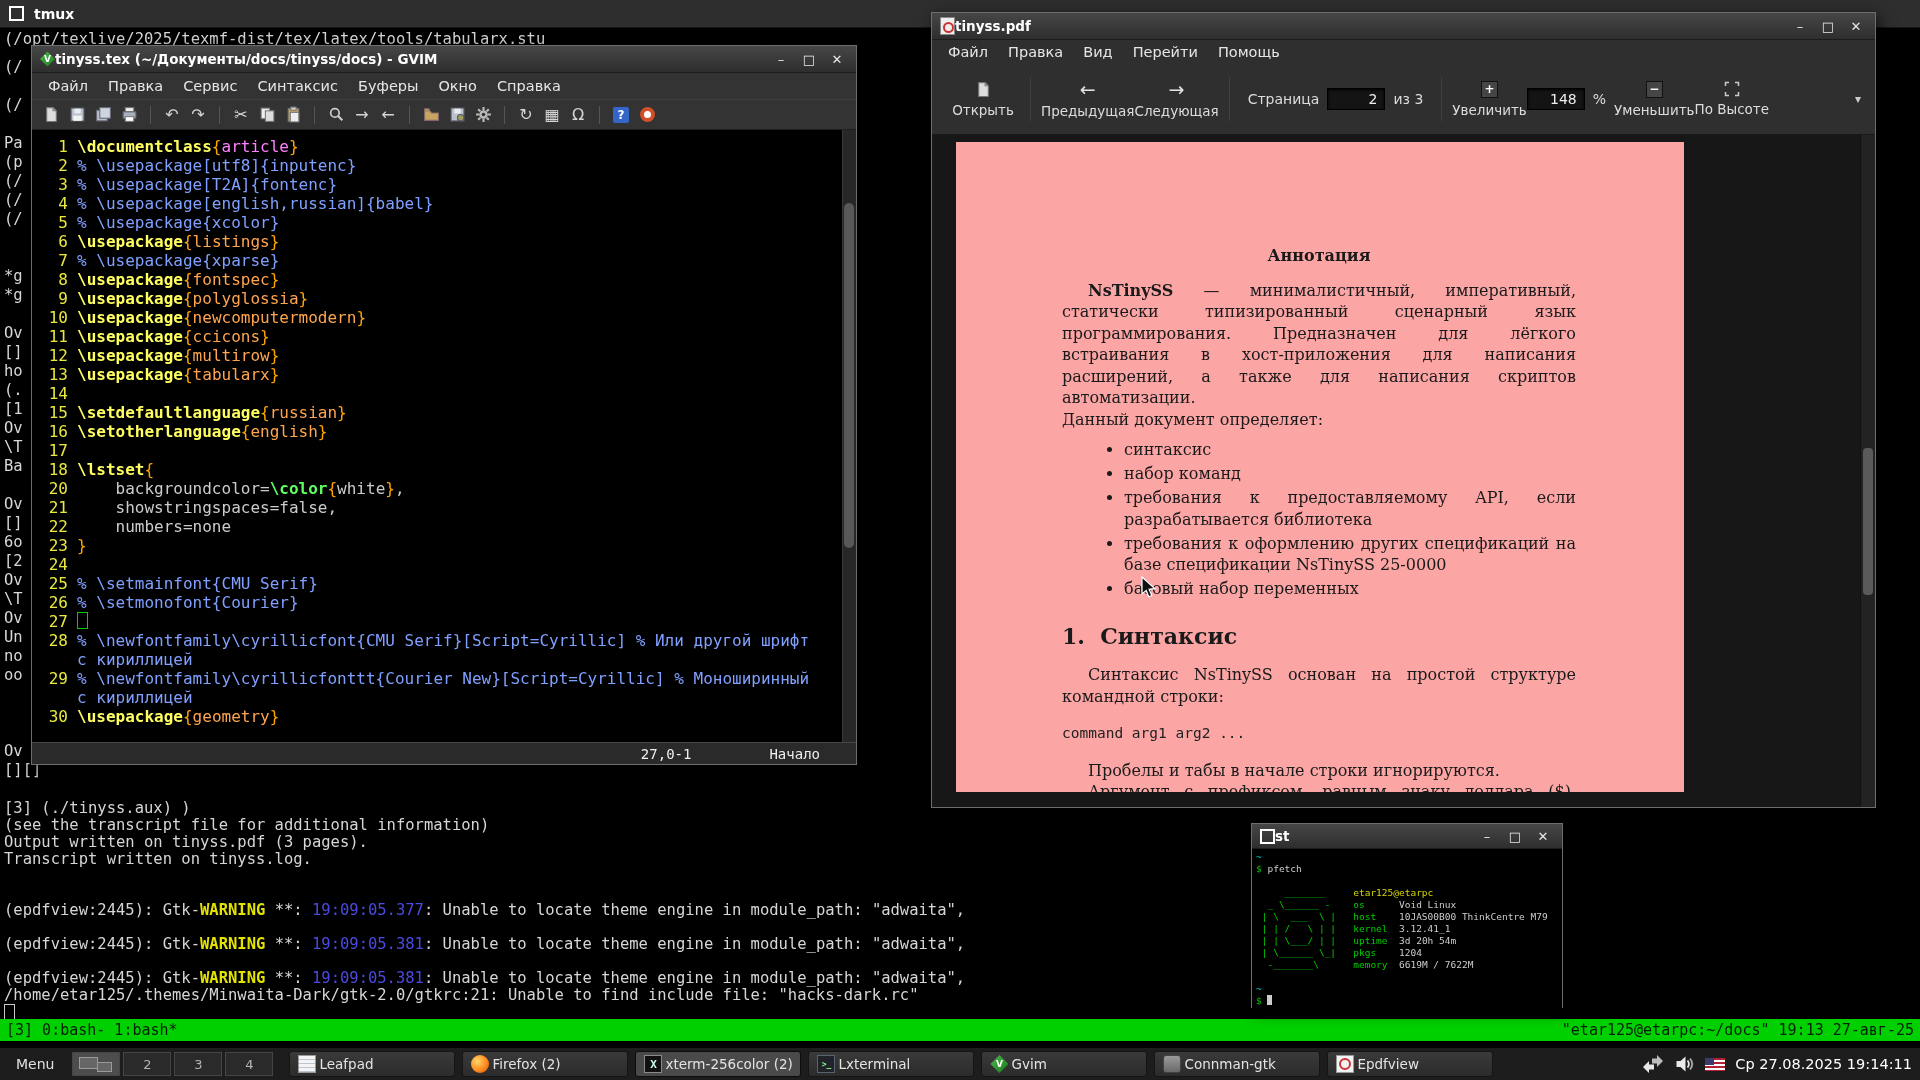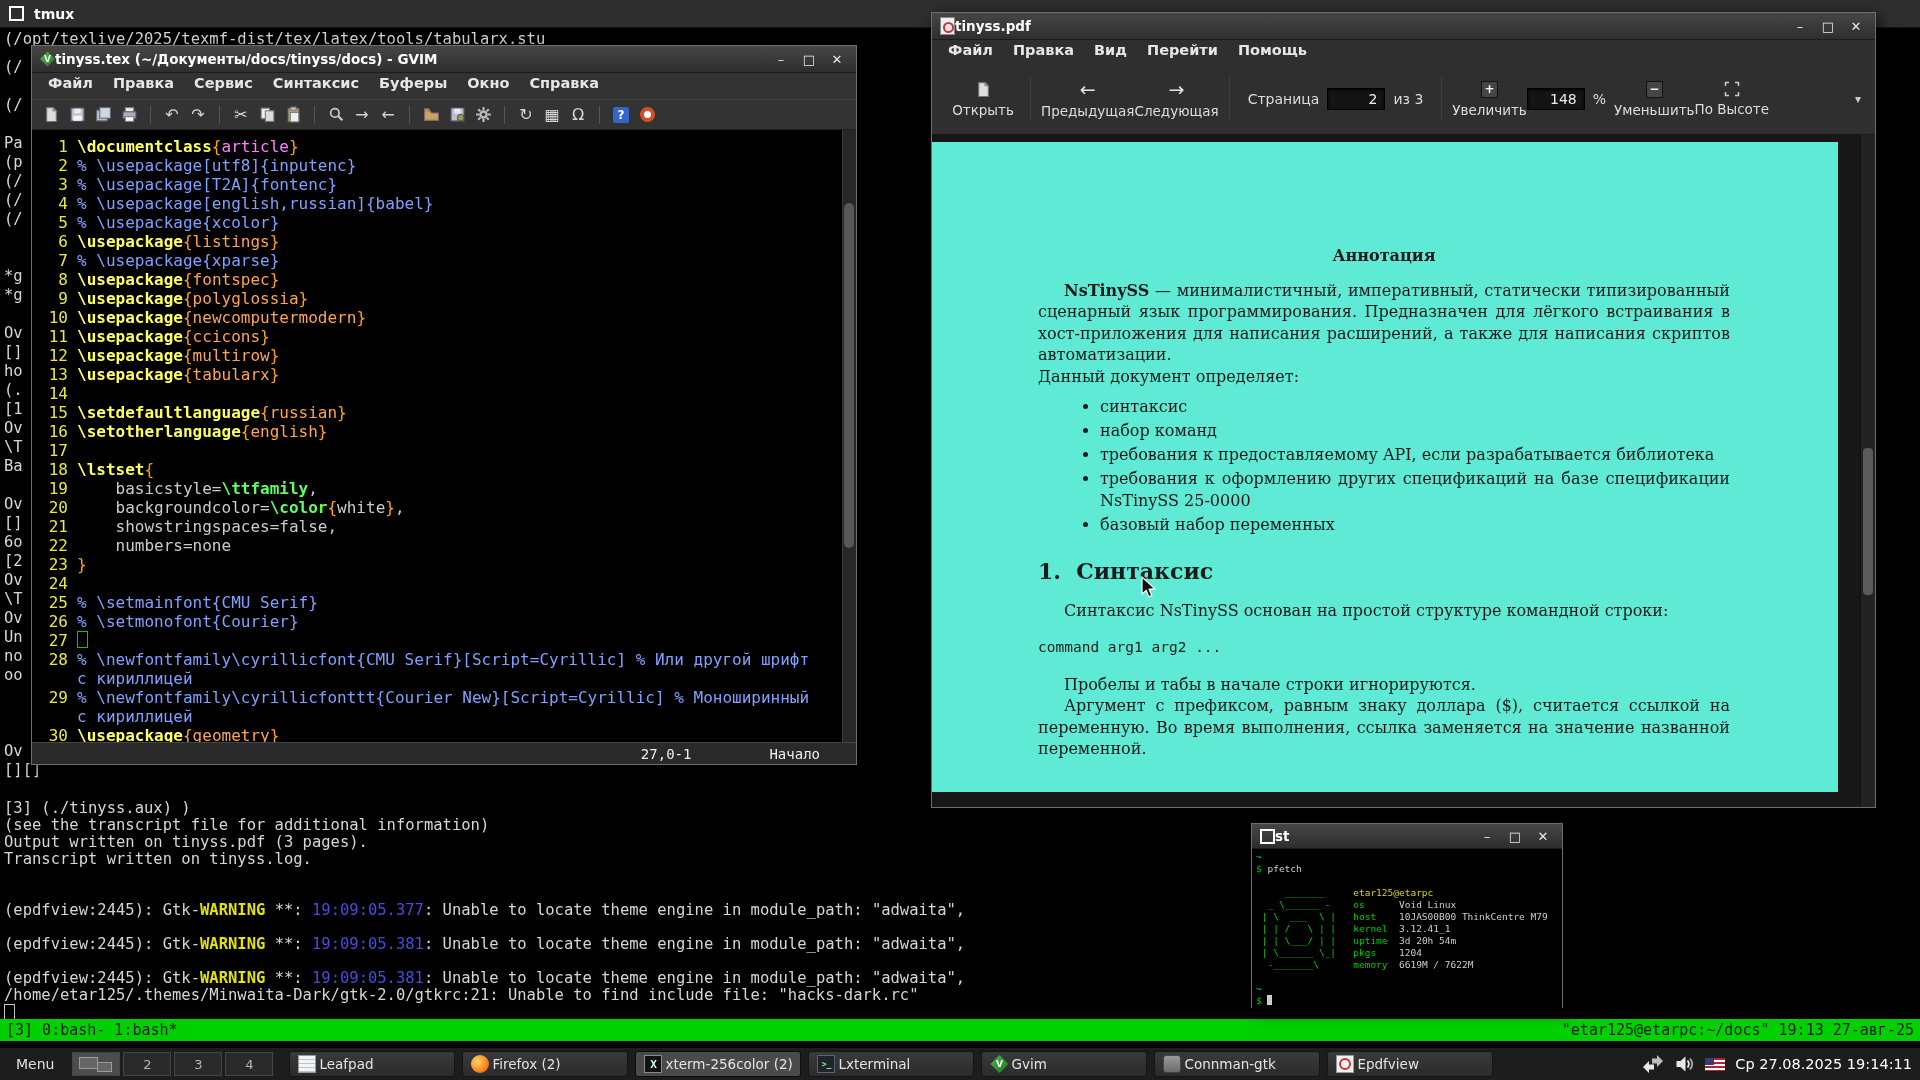--- a/index.html
+++ b/index.html
@@ -29,21 +29,21 @@
             padding:0 8px;border-bottom:1px solid #1c1c1c;}
   .title-text{color:#fff;font-weight:bold;font-size:13.5px;white-space:nowrap;overflow:hidden;}
   .win-btns{margin-left:auto;display:flex;gap:6px;}
   .wbtn{width:22px;height:18px;color:#e8e8e8;font-size:13px;display:flex;align-items:center;justify-content:center;}
 
   
   #gvim{left:31px;top:45px;width:826px;height:720px;}
   .gvim-logo{width:15px;height:15px;background:linear-gradient(135deg,#4cb84c,#1e7a1e);
              clip-path:polygon(50% 0,100% 50%,50% 100%,0 50%);display:flex;align-items:center;justify-content:center;flex:none;}
   .gvim-logo i{font-style:normal;color:#fff;font-size:9px;font-weight:bold;}
-  .menubar{height:26px;flex:none;background:#333;display:flex;padding:0 6px;font-weight:bold;}
+  .menubar{height:26px;flex:none;background:#333;display:flex;align-items:center;padding:0 6px;}
   .menu-item{color:#e6e6e6;font-size:14.5px;padding:2px 10px;white-space:nowrap;}
   .toolbar{height:29px;flex:none;background:#333;border-top:1px solid #3f3f3f;border-bottom:1px solid #202020;
            display:flex;align-items:center;padding:0 8px;gap:4px;}
   .tbi{width:22px;height:22px;display:flex;align-items:center;justify-content:center;flex:none;}
   .tb-sep{width:1px;height:18px;background:#555;margin:0 6px;flex:none;}
   .uglyph{font-size:16px;color:#d5d5d5;line-height:1;}
   .help-ico{width:16px;height:16px;background:#3465c8;color:#fff;font-weight:bold;font-size:12px;
             display:inline-flex;align-items:center;justify-content:center;border-radius:2px;}
   .buoy-ico{width:15px;height:15px;border-radius:50%;border:4px solid #d0502a;background:#fff;box-sizing:border-box;}
   .gv-edit{flex:1;position:relative;background:#000;overflow:hidden;}
@@ -70,21 +70,21 @@
         font-size:13.5px;min-width:74px;height:58px;}
   .parrow{font-size:19px;color:#e3e3e3;line-height:1;}
   .zico{width:15px;height:15px;background:#454545;border:1px solid #111;color:#fff;
         font:bold 12px/13px "DejaVu Sans",sans-serif;display:inline-flex;align-items:center;justify-content:center;}
   .plabel{color:#ddd;font-size:14px;margin:0 8px;white-space:nowrap;}
   .pinput{width:58px;height:22px;background:#141414;border:1px solid #000;box-shadow:inset 0 1px 3px #000;
           color:#eee;text-align:right;padding:0 7px;font:14px "DejaVu Sans",sans-serif;box-sizing:border-box;}
   .ptb-sep{width:1px;height:44px;background:#404040;margin:0 10px;}
   .pdf-drop{margin-left:auto;color:#ccc;font-size:12px;}
   .pdf-content{flex:1;position:relative;background:#171717;overflow:hidden;}
-  .pdf-page{position:absolute;left:0;top:7px;width:906px;height:650px;background:#5eead4;overflow:hidden;}
+  .pdf-page{position:absolute;left:24px;top:7px;width:728px;height:650px;background:#fca5a5;overflow:hidden;}
   .doc{padding:103px 108px 0 106px;font-family:"DejaVu Serif","Liberation Serif",serif;font-size:16px;
        line-height:21.5px;color:#1a1a1a;text-align:justify;}
   .annot-h{text-align:center;font-weight:bold;margin-bottom:13px;}
   .doc p{margin:0;} .ind{text-indent:26px;}
   .doc ul{margin:9px 0 4px 0;padding-left:62px;}
   .doc li{margin:2.5px 0;}
   .doc h2{font-size:22px;font-weight:bold;margin:26px 0 17px 0;text-align:left;white-space:pre;}
   .codeline{font-family:"DejaVu Sans Mono",monospace;font-size:14.5px;margin:16px 0 15px 0;color:#222;}
   .pdf-scroll{position:absolute;right:0;top:0;bottom:0;width:14px;background:#232323;border-left:1px solid #111;}
   .pdf-thumb{position:absolute;left:2px;width:10px;top:313px;height:147px;background:#5a5a5a;border-radius:4px;}
@@ -339,21 +339,20 @@
           <div class="grow"><span class="ln">9</span><span class="g-k">\usepackage</span><span class="g-b">{</span><span class="g-a">polyglossia</span><span class="g-b">}</span></div>
           <div class="grow"><span class="ln">10</span><span class="g-k">\usepackage</span><span class="g-b">{</span><span class="g-a">newcomputermodern</span><span class="g-b">}</span></div>
           <div class="grow"><span class="ln">11</span><span class="g-k">\usepackage</span><span class="g-b">{</span><span class="g-a">ccicons</span><span class="g-b">}</span></div>
           <div class="grow"><span class="ln">12</span><span class="g-k">\usepackage</span><span class="g-b">{</span><span class="g-a">multirow</span><span class="g-b">}</span></div>
           <div class="grow"><span class="ln">13</span><span class="g-k">\usepackage</span><span class="g-b">{</span><span class="g-a">tabularx</span><span class="g-b">}</span></div>
           <div class="grow"><span class="ln">14</span></div>
           <div class="grow"><span class="ln">15</span><span class="g-k">\setdefaultlanguage</span><span class="g-b">{</span><span class="g-a">russian</span><span class="g-b">}</span></div>
           <div class="grow"><span class="ln">16</span><span class="g-k">\setotherlanguage</span><span class="g-b">{</span><span class="g-a">english</span><span class="g-b">}</span></div>
           <div class="grow"><span class="ln">17</span></div>
           <div class="grow"><span class="ln">18</span><span class="g-k">\lstset</span><span class="g-b">{</span></div>
-          <div class="grow"><span class="ln">19</span><span class="g-t">    basicstyle=</span><span class="g-y">\ttfamily</span><span class="g-t">,</span></div>
           <div class="grow"><span class="ln">20</span><span class="g-t">    backgroundcolor=</span><span class="g-y">\color</span><span class="g-b">{</span><span class="g-t">white</span><span class="g-b">}</span><span class="g-t">,</span></div>
           <div class="grow"><span class="ln">21</span><span class="g-t">    showstringspaces=false,</span></div>
           <div class="grow"><span class="ln">22</span><span class="g-t">    numbers=none</span></div>
           <div class="grow"><span class="ln">23</span><span class="g-b">}</span></div>
           <div class="grow"><span class="ln">24</span></div>
           <div class="grow"><span class="ln">25</span><span class="g-c">% \setmainfont{CMU Serif}</span></div>
           <div class="grow"><span class="ln">26</span><span class="g-c">% \setmonofont{Courier}</span></div>
           <div class="grow"><span class="ln">27</span><span class="cur"></span></div>
           <div class="grow"><span class="ln">28</span><span class="g-c">% \newfontfamily\cyrillicfont{CMU Serif}[Script=Cyrillic] % Или другой шрифт</span></div>
           <div class="grow"><span class="ln"></span><span class="g-c">с кириллицей</span></div>

